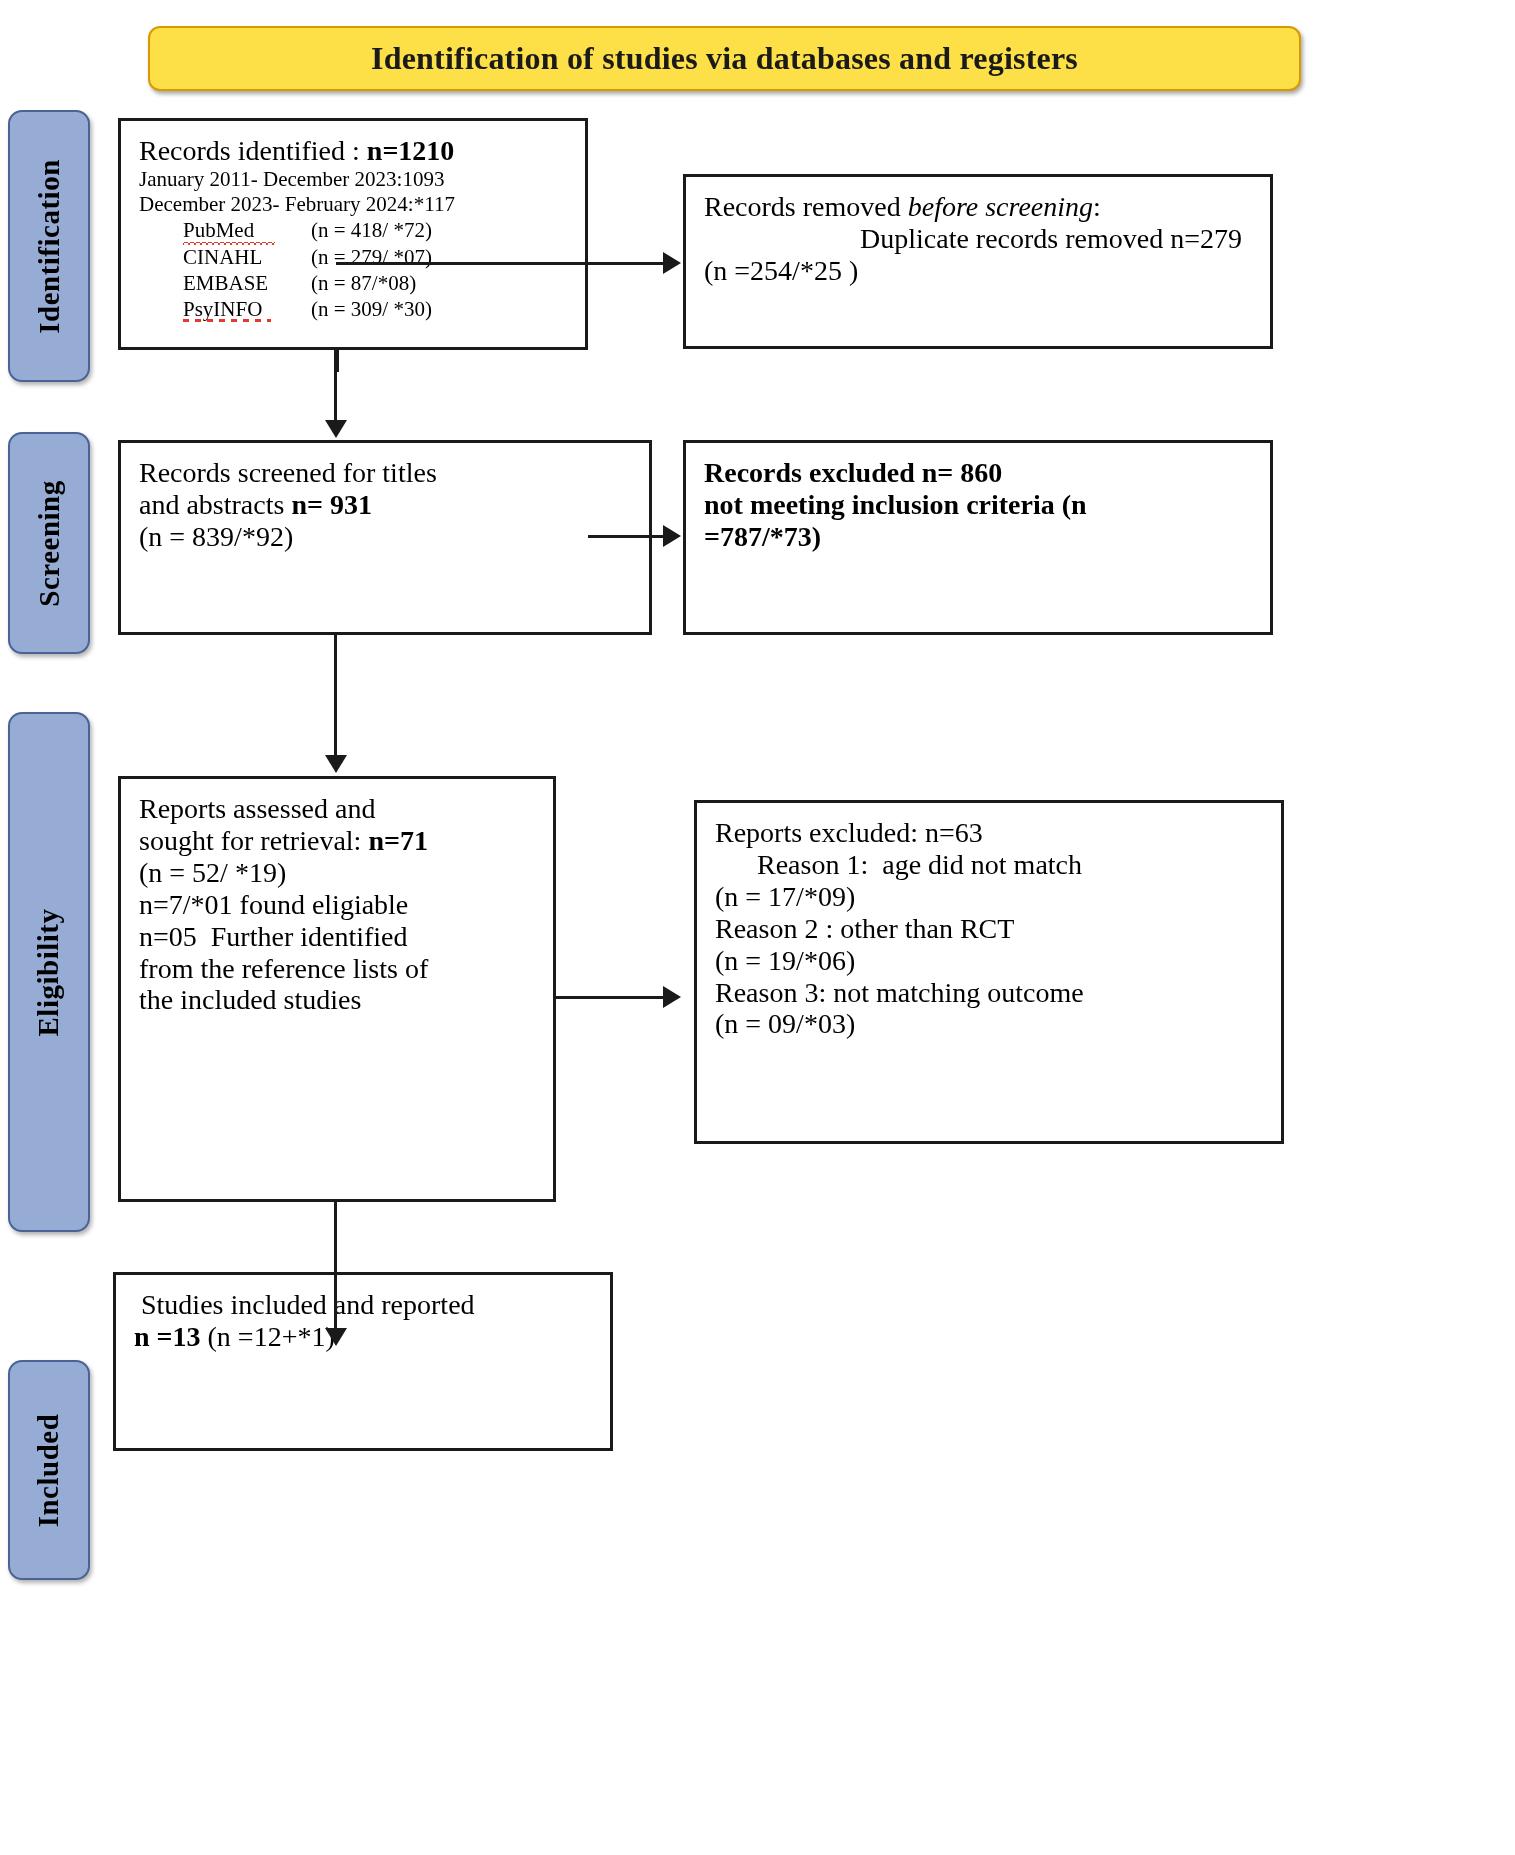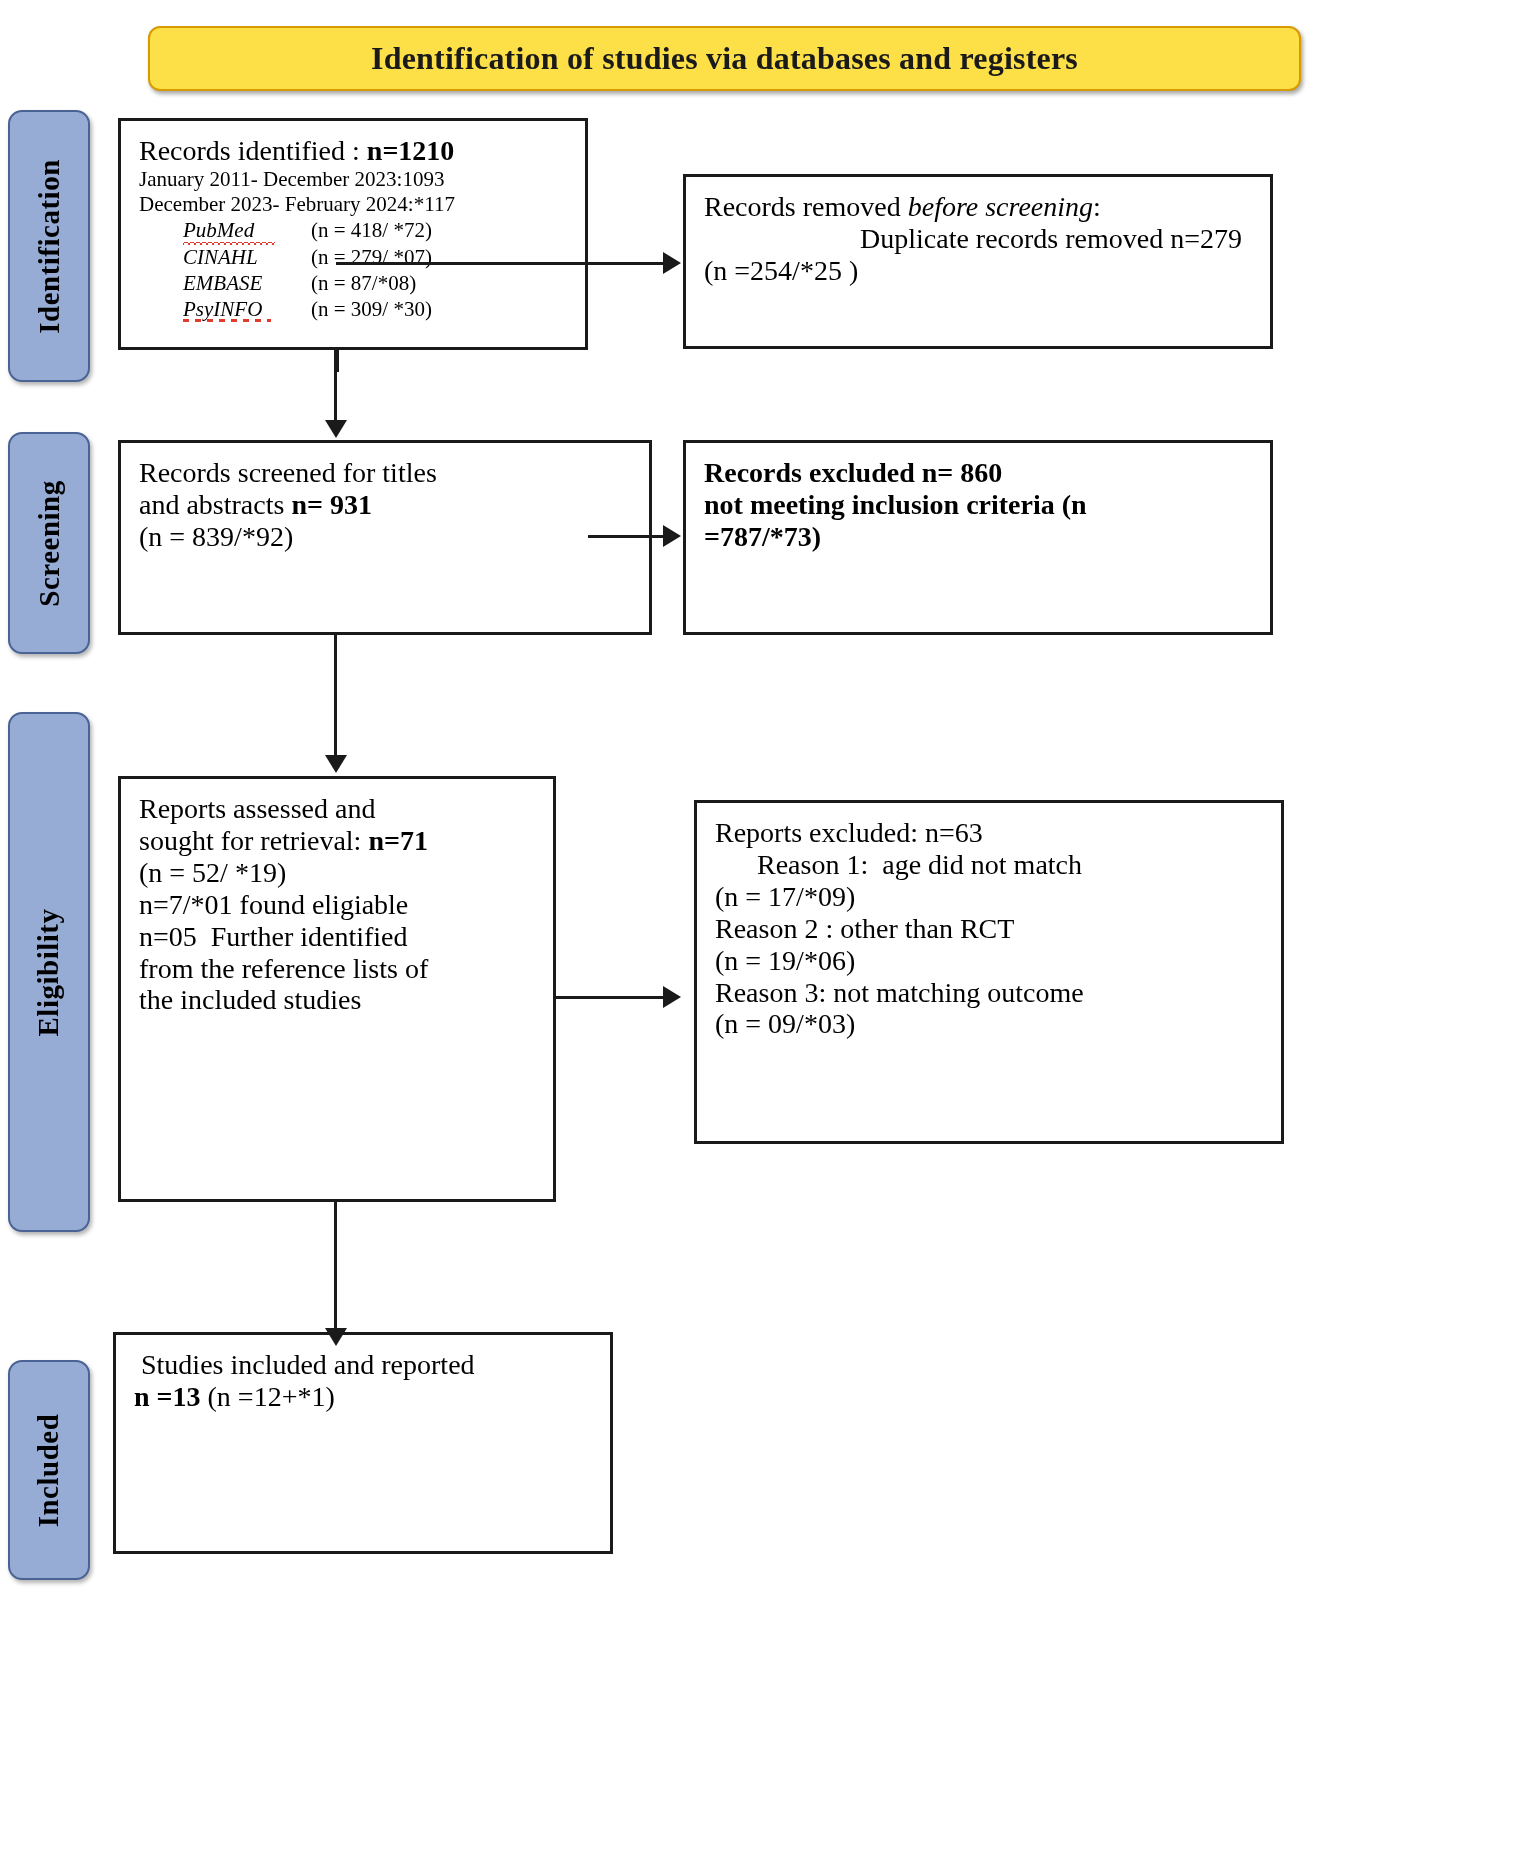--- a/index.html
+++ b/index.html
@@ -98,21 +98,20 @@
   
   .db-row {
     display: flex;
     font-size: 21px;
     line-height: 1.25;
     padding-left: 44px;
   }
   .db-name {
     width: 128px;
     position: relative;
-    font-style: italic;
   }
   .db-name.squiggle::after {
     content: "";
     position: absolute;
     left: 0;
     bottom: -1px;
     width: 92px;
     height: 4px;
     background-image: radial-gradient(circle at 3px 4px, transparent 2.2px, #e23b2e 2.3px, #e23b2e 3.1px, transparent 3.2px);
     background-size: 6px 6px;
@@ -131,21 +130,21 @@
   }
   .db-count { white-space: pre; }
 
   
   #box-identified   { left: 118px; top: 118px;  width: 470px;  height: 232px; }
   #box-removed      { left: 683px; top: 174px;  width: 590px;  height: 175px; }
   #box-screened     { left: 118px; top: 440px;  width: 534px;  height: 195px; }
   #box-excluded     { left: 683px; top: 440px;  width: 590px;  height: 195px; font-weight: bold; }
   #box-assessed     { left: 118px; top: 776px;  width: 438px;  height: 426px; }
   #box-rep-excluded { left: 683px; top: 800px;  width: 590px;  height: 344px; margin-left: 11px; }
-  #box-included     { left: 113px; top: 1332px; width: 500px;  height: 222px; }
+  #box-included     { left: 113px; top: 1272px; width: 500px;  height: 179px; }
 
   
   .conn { position: absolute; background: #1a1a1a; }
   .conn-v { width: 3px; }
   .conn-h { height: 3px; }
   .arrow-down {
     position: absolute;
     width: 0; height: 0;
     border-left: 11px solid transparent;
     border-right: 11px solid transparent;

